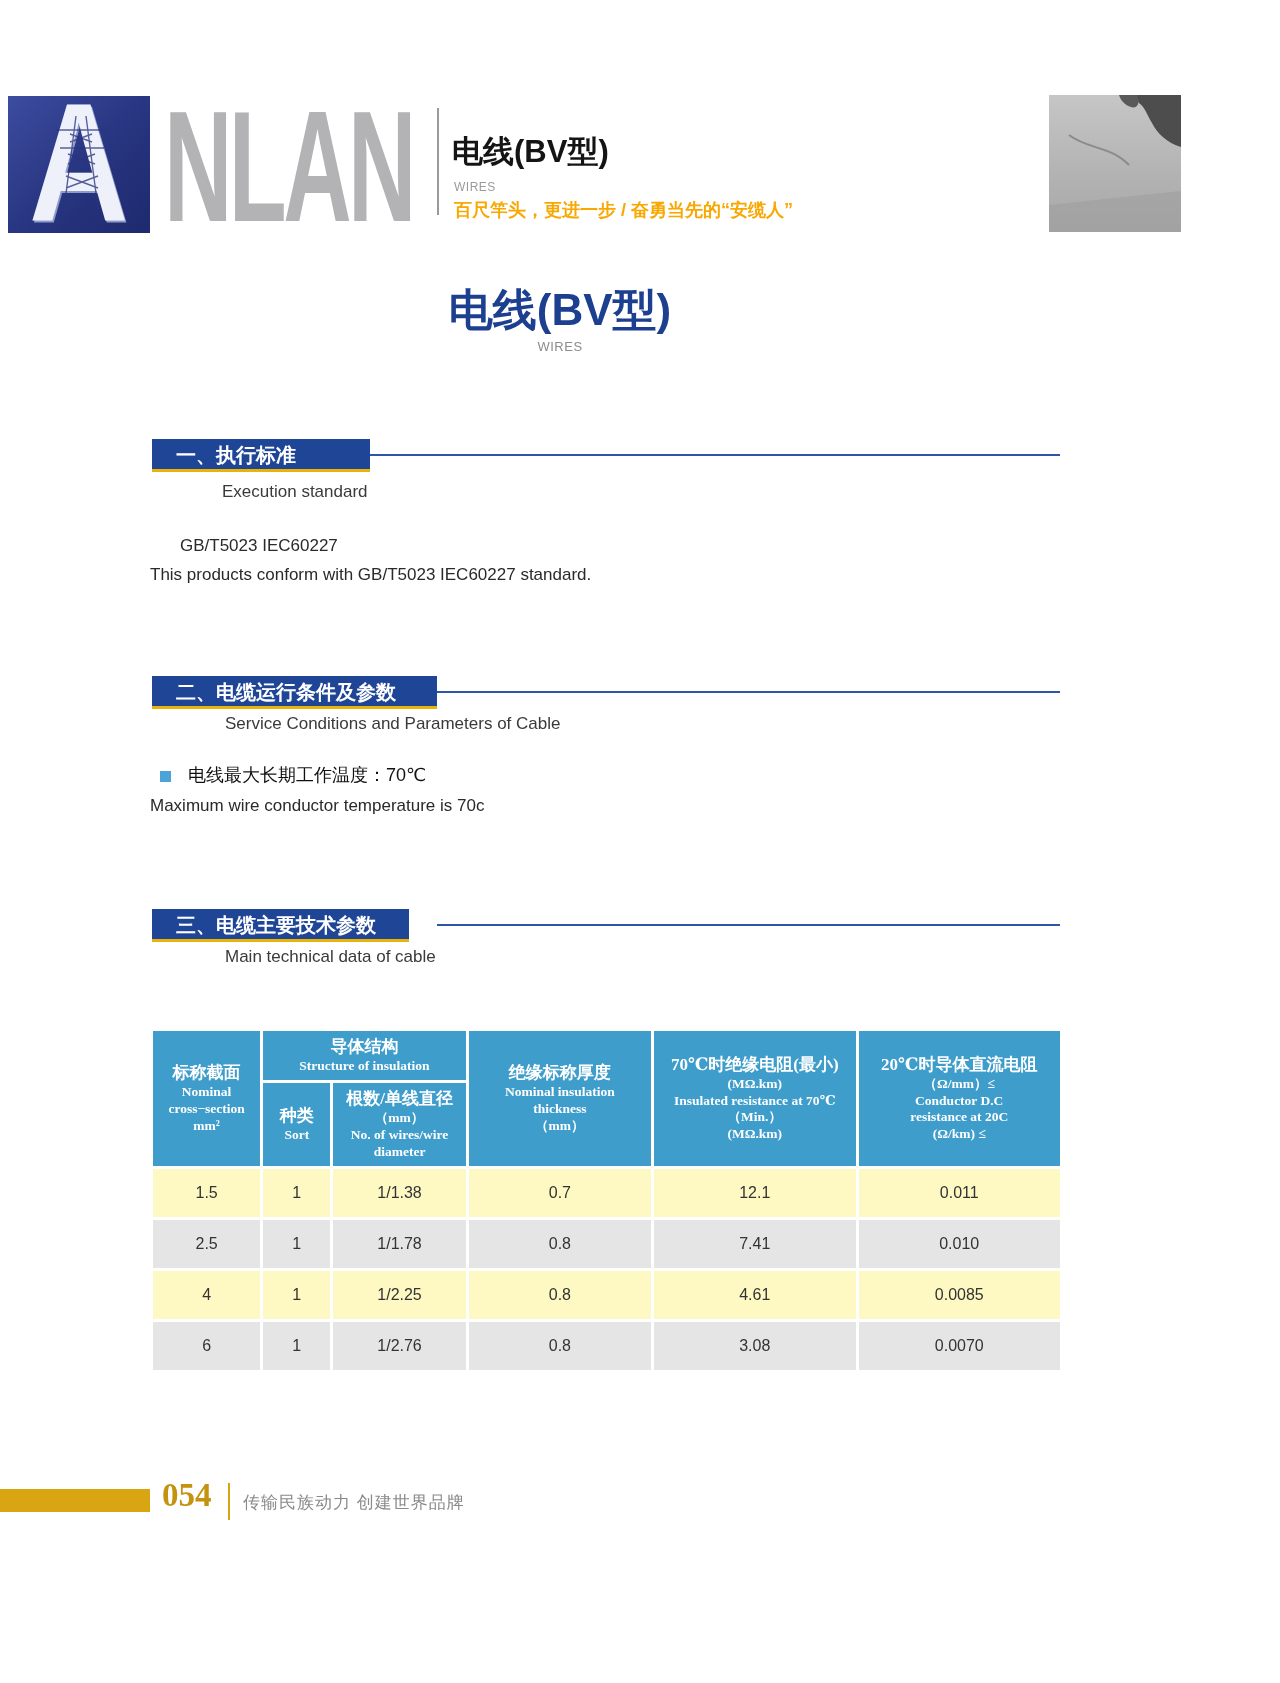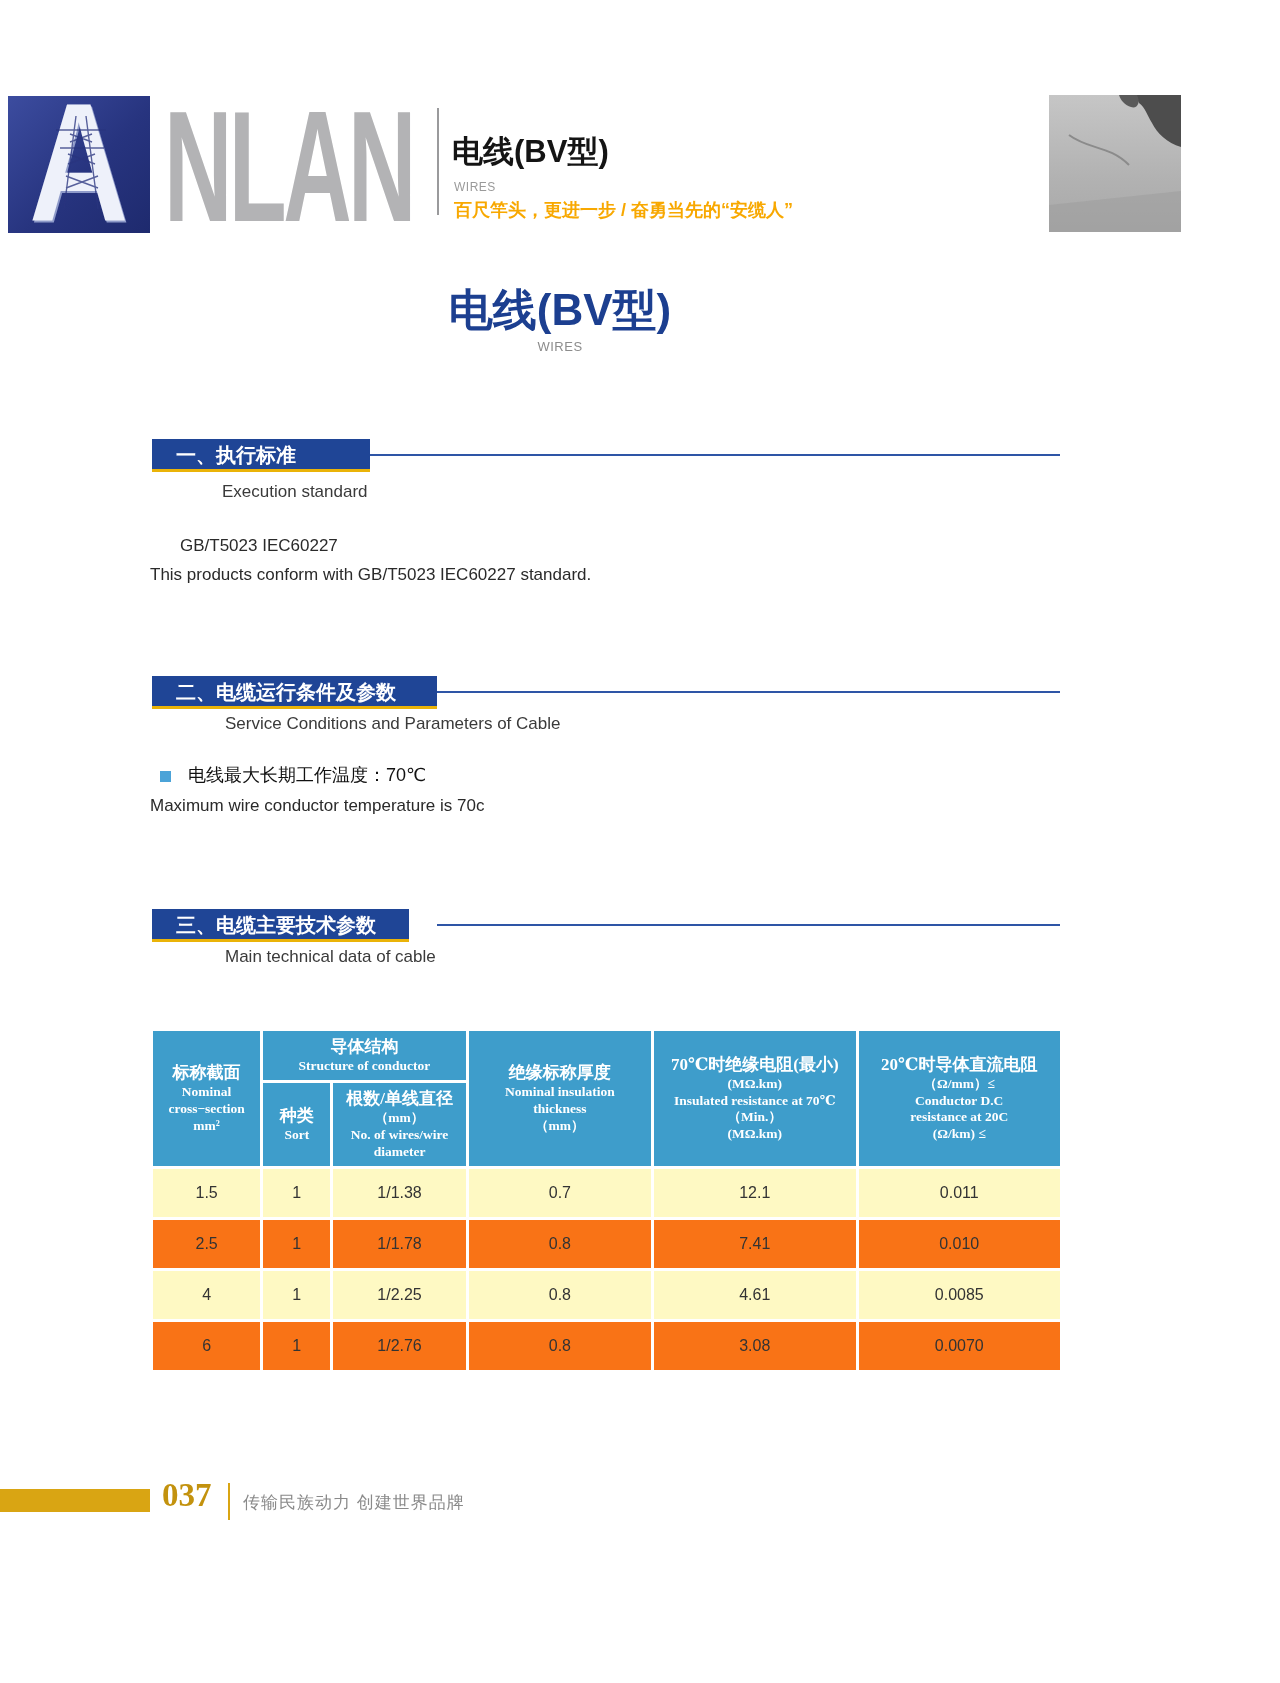--- a/index.html
+++ b/index.html
@@ -42,21 +42,21 @@
 
   
   .data-table { position:absolute; left:150px; top:1028px; width:913px;
     border-collapse:separate; border-spacing:3px; table-layout:fixed; }
   .data-table th { background:#3e9dcb; color:#fff; text-align:center; vertical-align:middle;
     font-family:"Liberation Serif","DejaVu Serif",serif; font-weight:bold; padding:5px 2px; }
   .data-table td { text-align:center; vertical-align:middle; font-size:16px; color:#333; height:48px; }
   .hrow1 { height:46px; } .hrow2 { height:60px; }
   .zh { font-size:17px; line-height:1.3; } .en { font-size:13.5px; line-height:1.25; }
   .row-blue td { background:#fef9c3; }
-  .row-green td { background:#f97316; }
+  .row-green td { background:#e5e5e5; }
 
   
   .foot-bar { position:absolute; left:0; top:1489px; width:150px; height:23px; background:#d9a513; }
   .foot-num { position:absolute; left:162px; top:1477px; font-family:"Liberation Serif","DejaVu Serif",serif;
     font-weight:bold; font-size:33px; color:#c3920e; }
   .foot-div { position:absolute; left:228px; top:1483px; width:2px; height:37px; background:#d9a513; }
   .foot-text { position:absolute; left:243px; top:1491px; font-size:17px; color:#8a8a8a; letter-spacing:1px; }
 </style>
 </head>
 <body>
@@ -121,21 +121,21 @@
     <tbody>
         <tr class="hrow1">
       <th rowspan="2">
         <div class="zh">标称截面</div>
         <div class="en">Nominal</div>
         <div class="en">cross−section</div>
         <div class="en">mm²</div>
       </th>
       <th colspan="2">
         <div class="zh">导体结构</div>
-        <div class="en">Structure of conductor</div>
+        <div class="en">Structure of insulation</div>
       </th>
       <th rowspan="2">
         <div class="zh">绝缘标称厚度</div>
         <div class="en">Nominal insulation</div>
         <div class="en">thickness</div>
         <div class="en">（mm）</div>
       </th>
       <th rowspan="2">
         <div class="zh">70℃时绝缘电阻(最小)</div>
         <div class="en">(MΩ.km)</div>
@@ -192,17 +192,17 @@
       <td>1</td>
       <td>1/2.76</td>
       <td>0.8</td>
       <td>3.08</td>
       <td>0.0070</td>
     </tr>
   </tbody>
     </table>
 
   <div class="foot-bar"></div>
-  <div class="foot-num">037</div>
+  <div class="foot-num">054</div>
   <div class="foot-div"></div>
   <div class="foot-text">传输民族动力  创建世界品牌</div>
 
 </div>
 
 </body></html>

